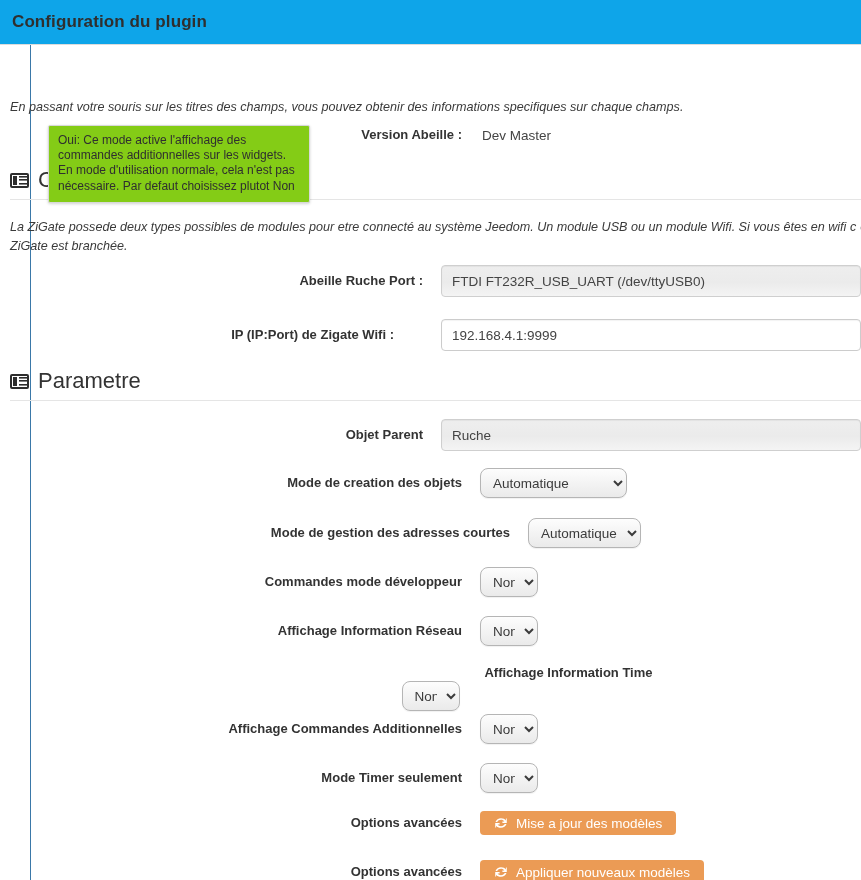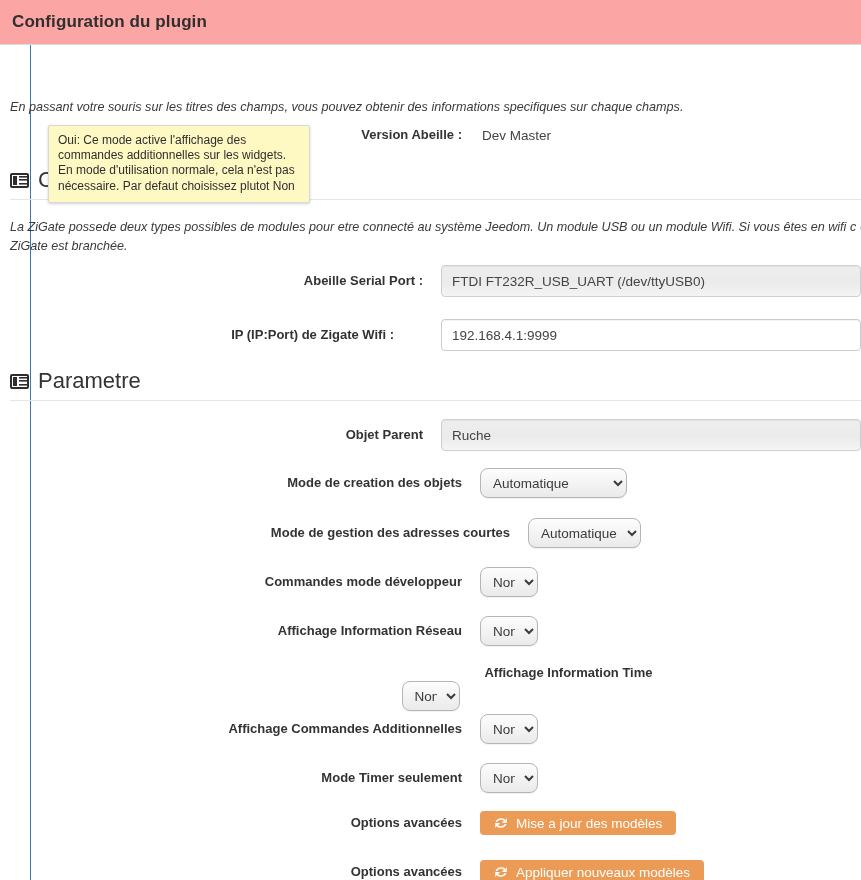--- a/index.html
+++ b/index.html
@@ -8,21 +8,21 @@
     width: 861px; height: 880px;
     overflow: hidden;
     background: #ffffff;
     font-family: "Liberation Sans", sans-serif;
     color: #333333;
   }
 
   
   .page-header {
     height: 45px;
-    background: #fca5a5;
+    background: #0ea5e9;
     border-bottom: 1px solid #dcdcdc;
     display: flex;
     align-items: center;
     padding-left: 12px;
   }
   .page-header h1 {
     margin: 0;
     font-size: 17px;
     font-weight: bold;
     color: #2f2f2f;
@@ -175,21 +175,21 @@
     cursor: pointer;
     white-space: nowrap;
   }
   .btn-orange .refresh-icon { display: inline-flex; flex: none; }
 
   
   .tooltip {
     position: absolute;
     left: 48px; top: 80px;
     width: 262px;
-    background: #fef9c3;
+    background: #84cc16;
     border: 1px solid #d8d8d8;
     border-radius: 2px;
     box-shadow: 0 1px 3px rgba(0,0,0,.18);
     padding: 7px 9px 8px 9px;
     font-size: 12px;
     line-height: 15.2px;
     color: #2f2f2f;
     z-index: 50;
   }
 </style>
@@ -215,21 +215,21 @@
 
   <div class="section-title" style="top:122px;">
     <span class="sect-icon"></span>
     <span>Connection</span>
     <span class="rule"></span>
   </div>
 
   <div class="help-note n2">La ZiGate possede deux types possibles de modules pour etre connecté au système Jeedom. Un module USB ou un module Wifi. Si vous êtes en wifi c USB, choisissez le port USB du type ttyUSBx sur lequel la ZiGate est branchée.</div>
 
   <div class="form-row" style="top:220px;">
-    <div class="lbl">Abeille Serial Port :</div>
+    <div class="lbl">Abeille Ruche Port :</div>
     <div class="ctl">
       <input class="text-input readonlyish" style="width: 420px;" value="FTDI FT232R_USB_UART (/dev/ttyUSB0)">
     </div>
   </div>
 
   <div class="form-row" style="top:274px;">
     <div class="lbl">IP (IP:Port) de Zigate Wifi :</div>
     <div class="ctl">
       <input class="text-input" style="width: 420px; margin-left: 29px;" value="192.168.4.1:9999">
     </div>

